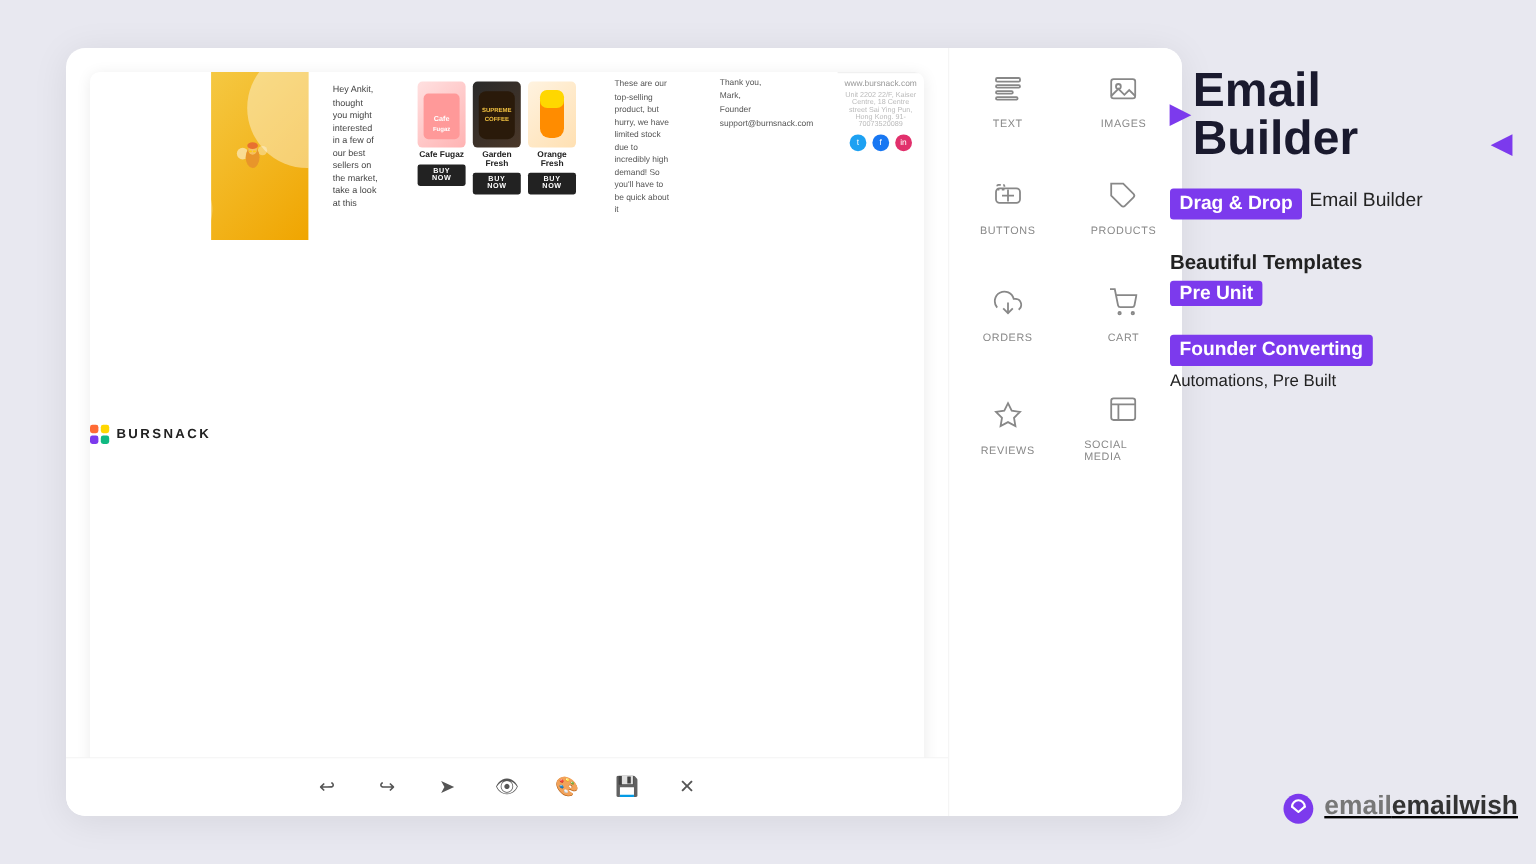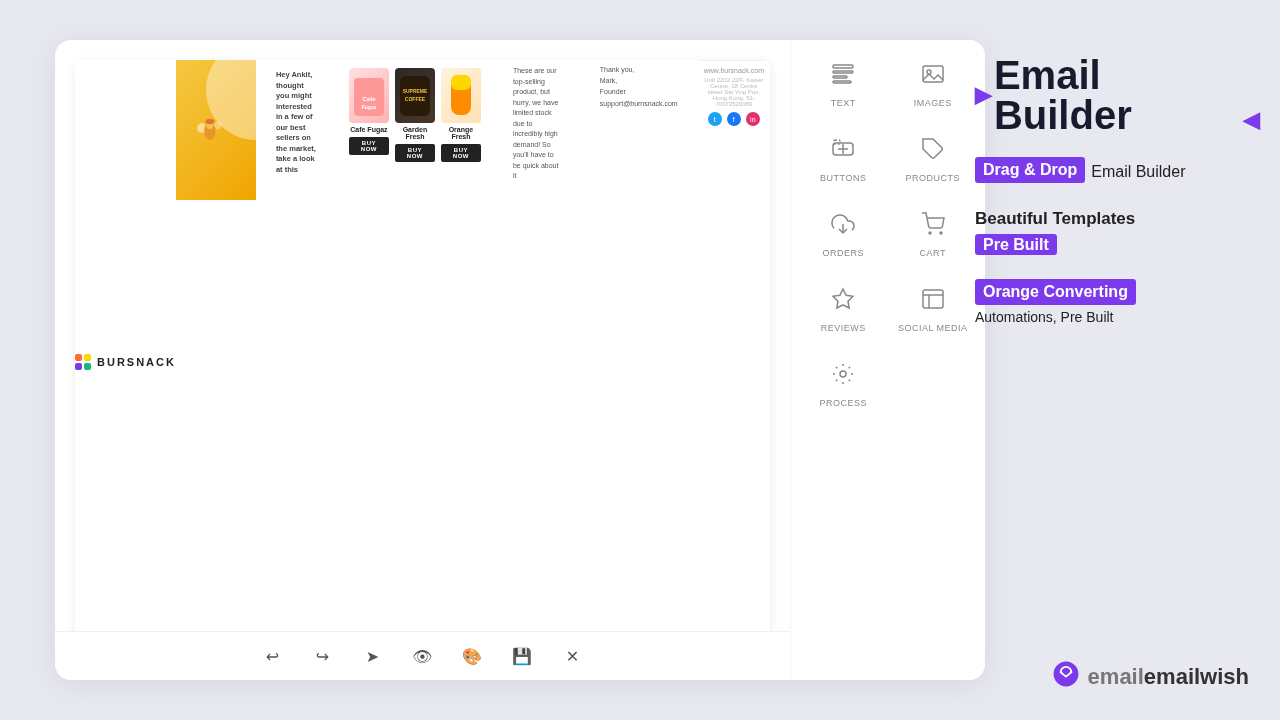--- a/index.html
+++ b/index.html
@@ -113,21 +113,21 @@
     .hero-circle-2 { top: 30px; left: 120px; width: 60px; height: 60px; }
     .hero-circle-3 { bottom: -10px; right: 80px; width: 70px; height: 70px; }
 
     .email-body {
       padding: 10px 20px;
       font-size: 7.5px;
       color: #444;
       line-height: 1.4;
     }
 
-    .email-body p { margin-bottom: 8px; font-weight: bold; }
+    .email-body p { margin-bottom: 8px; }
 
     .products-grid {
       display: flex;
       gap: 6px;
       margin: 8px 0;
     }
 
     .product-card {
       flex: 1;
       text-align: center;
@@ -232,21 +232,21 @@
       border-radius: 6px;
     }
 
     
     .widget-panel {
       width: 195px;
       background: #fff;
       display: grid;
       grid-template-columns: 1fr 1fr;
       padding: 10px;
-      gap: 5px;
+      gap: 19px;
       align-content: start;
       border-left: 1px solid #f5f5f5;
     }
 
     .widget-item {
       display: flex;
       flex-direction: column;
       align-items: center;
       justify-content: center;
       padding: 12px 6px;
@@ -294,34 +294,35 @@
     }
 
     .feature-text {
       font-size: 16px;
       font-weight: 500;
       color: #222;
     }
 
     .feature-highlight-line {
       display: flex;
-      align-items: flex-end;
+      align-items: flex-start;
       gap: 6px;
       flex-wrap: wrap;
       margin-bottom: 2px;
     }
 
     
     .emailwish-brand {
       position: absolute;
       bottom: 30px;
-      right: 31px;
-      display: flex;
-      align-items: flex-end;
+      right: 15px;
+      display: flex;
+      align-items: flex-start;
       gap: 6px;
+      text-decoration: underline;
     }
 
     .emailwish-logo {
       width: 32px;
       height: 32px;
     }
   </style>
 </head>
 <body>
 
@@ -538,29 +539,20 @@
         <svg width="24" height="24" viewBox="0 0 24 24" fill="none" stroke="#888" stroke-width="1.5">
           <rect x="2" y="3" width="20" height="18" rx="2"></rect>
           <line x1="2" y1="8" x2="22" y2="8"></line>
           <line x1="8" y1="8" x2="8" y2="21"></line>
         </svg>
       </div>
       <span class="widget-label">SOCIAL MEDIA</span>
     </div>
 
 
-    <div class="widget-item">
-      <div class="widget-icon">
-        <svg width="24" height="24" viewBox="0 0 24 24" fill="none" stroke="#888" stroke-width="1.5">
-          <circle cx="12" cy="12" r="3"></circle>
-          <path d="M19.07 4.93l-1.41 1.41M4.93 4.93l1.41 1.41M4.93 19.07l1.41-1.41M19.07 19.07l-1.41-1.41M12 2v2M12 20v2M2 12h2M20 12h2"></path>
-        </svg>
-      </div>
-      <span class="widget-label">PROCESS</span>
-    </div>
 
   </div>
 </div>
 
 <div class="right-content">
 
   <div style="display:flex;align-items:flex-start;gap:4px;">
     <div style="display:flex;flex-direction:column;align-items:flex-start;">
       <div style="display:flex;align-items:center;gap:2px;">
         <span style="color:#7c3aed;font-size:22px;font-weight:900;line-height:1;">▶</span>
@@ -573,27 +565,27 @@
   <div class="feature-block">
     <div class="feature-highlight-line">
       <span class="highlight-purple">Drag &amp; Drop</span>
       <span class="feature-text">Email Builder</span>
     </div>
   </div>
 
   <div class="feature-block">
     <div style="font-size:17px;font-weight:700;color:#222;margin-bottom:3px;">Beautiful Templates</div>
     <div>
-      <span class="highlight-purple">Pre Built</span>
+      <span class="highlight-purple">Pre Unit</span>
     </div>
   </div>
 
   <div class="feature-block">
     <div class="feature-highlight-line" style="margin-bottom:3px;">
-      <span class="highlight-purple">Orange Converting</span>
+      <span class="highlight-purple">Founder Converting</span>
     </div>
     <div style="font-size:14px;font-weight:400;color:#222;">Automations, Pre Built</div>
   </div>
 
 </div>
 
 <div class="emailwish-brand">
   <svg class="emailwish-logo" viewBox="0 0 36 36" xmlns="http://www.w3.org/2000/svg">
     <path d="M18 4C10.3 4 4 10.3 4 18s6.3 14 14 14 14-6.3 14-14S25.7 4 18 4z" fill="#7c3aed"></path>
     <path d="M12 16c0-3.3 2.7-6 6-6s6 2.7 6 6" fill="none" stroke="white" stroke-width="2" stroke-linecap="round"></path>

